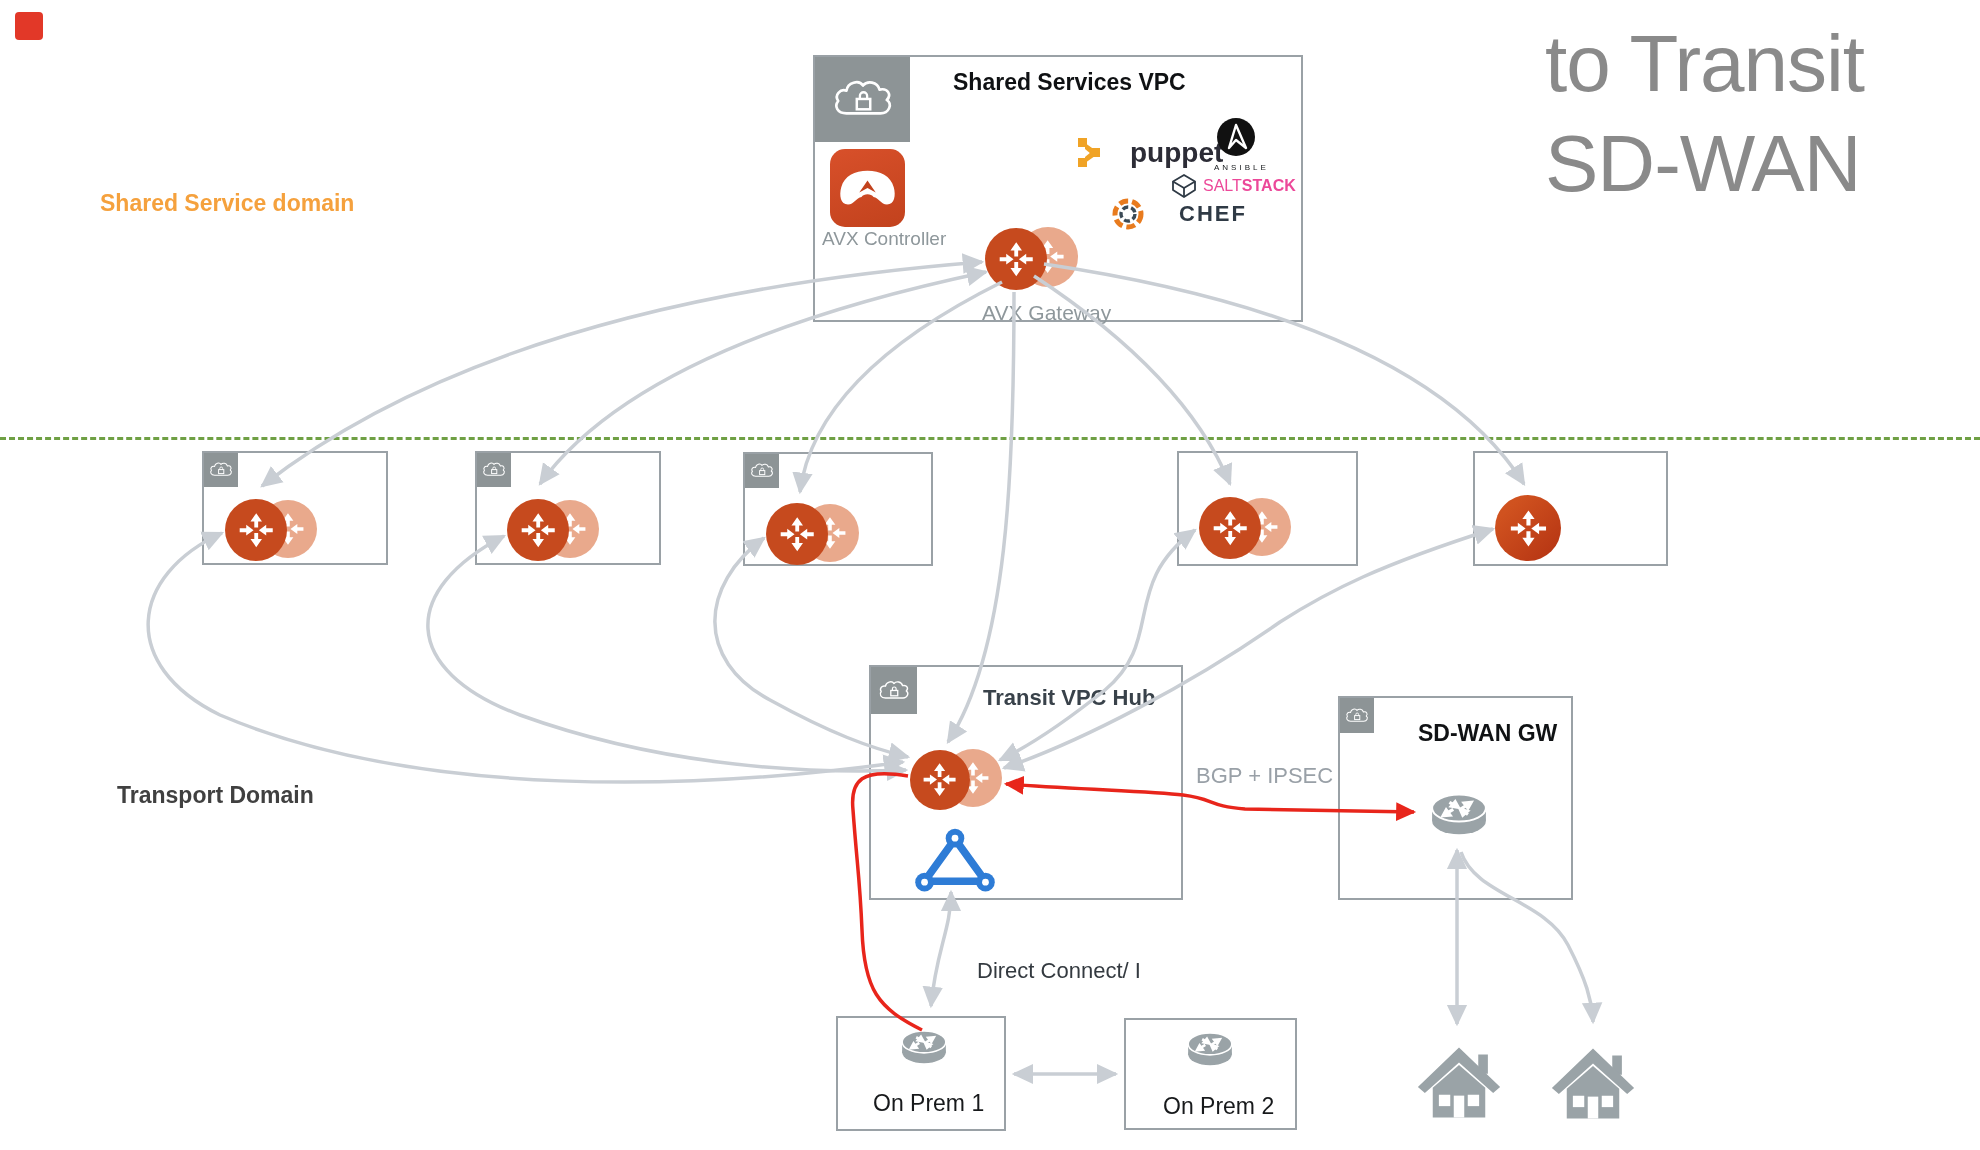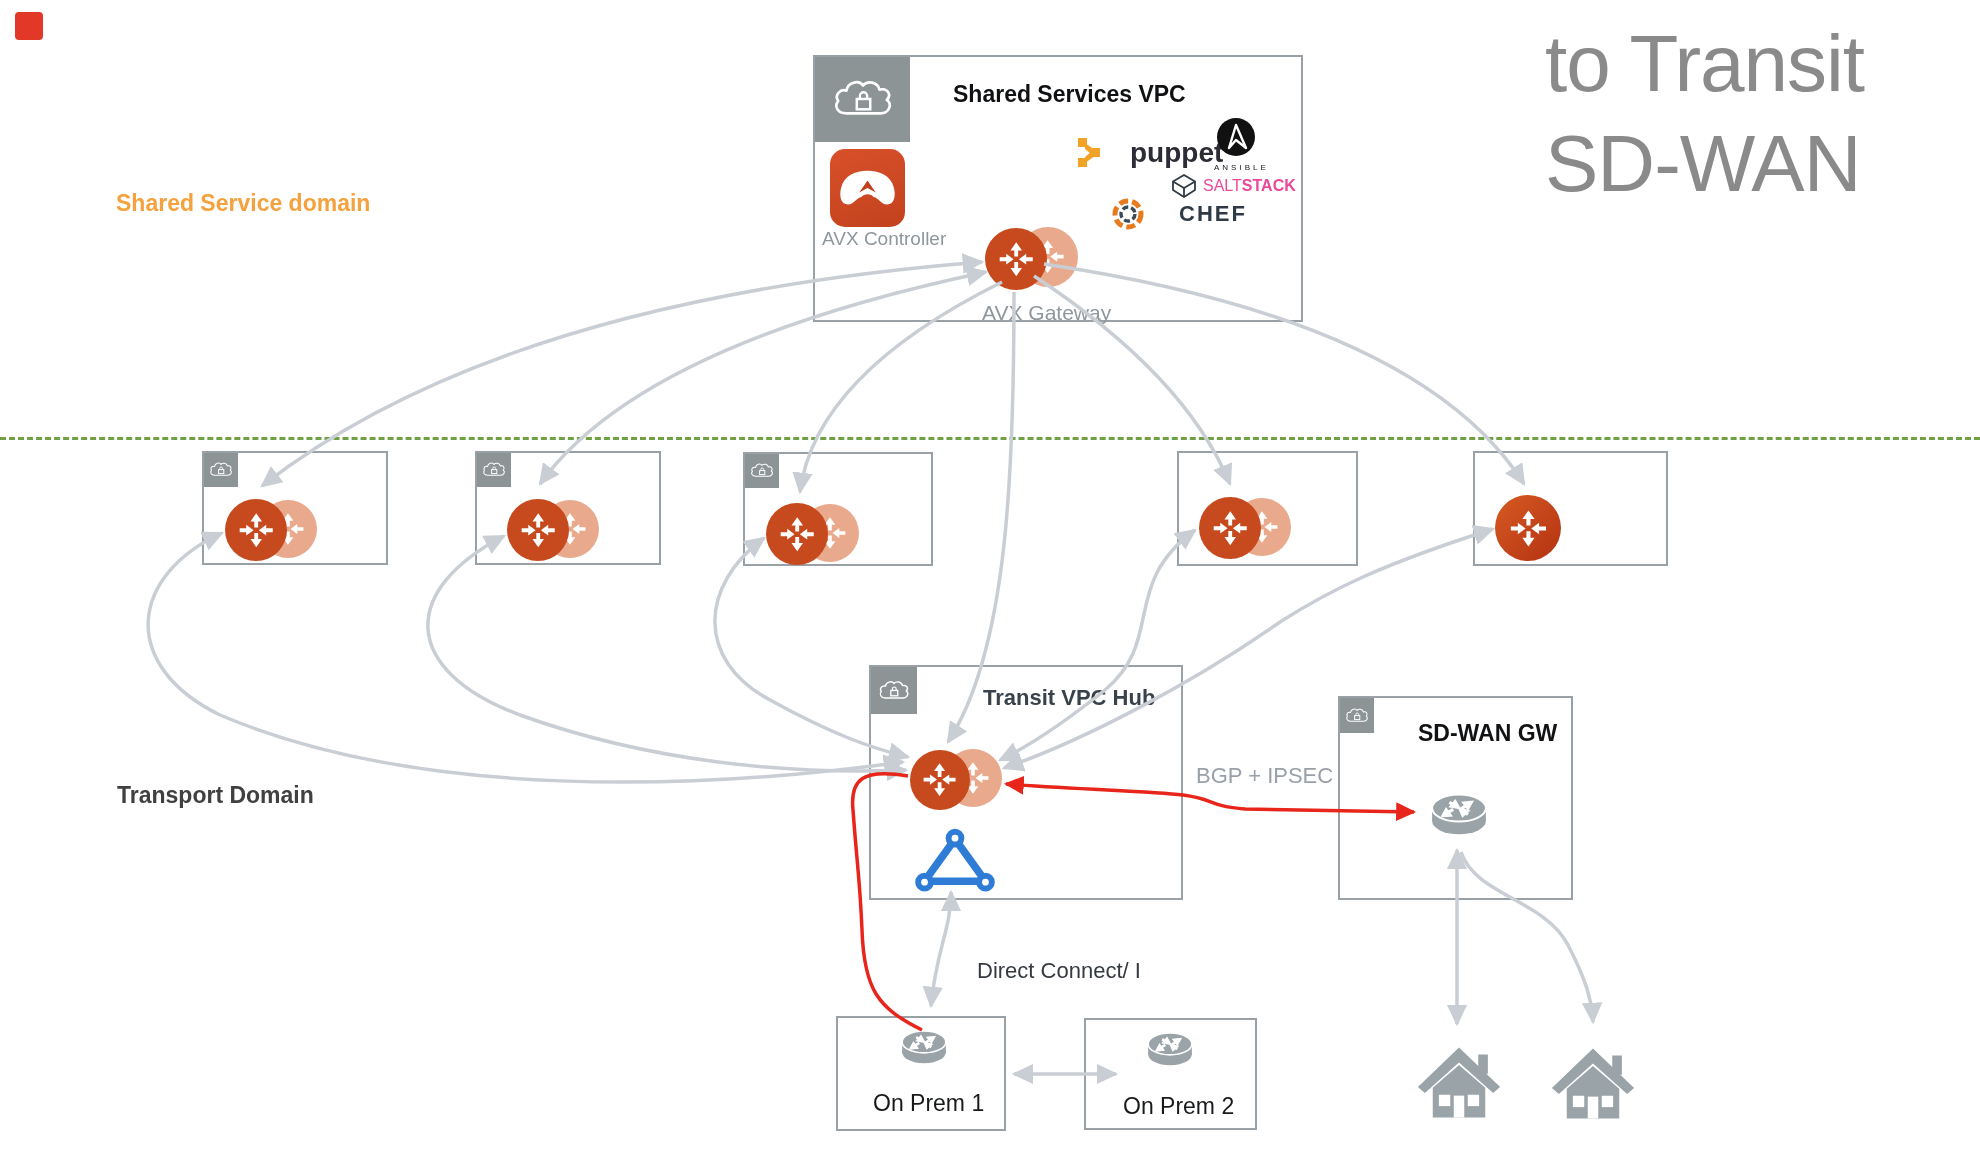--- a/index.html
+++ b/index.html
@@ -84,32 +84,32 @@
     </defs>
   </svg>
 
   <div class="abs" style="left:15px;top:12px;width:28px;height:28px;background:#e23828;border-radius:4px;"></div>
 
   <div class="title">
     <div>to Transit</div>
     <div>SD-WAN</div>
   </div>
 
-  <div class="lbl" style="left:116px;top:190px;color:#f5a13d;font-size:23px;font-weight:700;">Shared Service domain</div>
+  <div class="lbl" style="left:100px;top:190px;color:#f5a13d;font-size:23px;font-weight:700;">Shared Service domain</div>
   <div class="lbl" style="left:117px;top:782px;color:#404040;font-size:23px;font-weight:700;">Transport Domain</div>
 
   <div class="divider"></div>
 
   <div class="box" style="left:813px;top:55px;width:490px;height:267px;z-index:4;">
     <div class="cloudtag" style="width:95px;height:85px;">
       <svg width="62" height="46">
           <use href="#cloudlock"></use>
         </svg>
     </div>
-    <div class="boxtitle" style="left:138px;top:12px;font-size:23px;color:#0f1113;margin-top:12px;">Shared Services VPC</div>
+    <div class="boxtitle" style="left:138px;top:12px;font-size:23px;color:#0f1113;">Shared Services VPC</div>
 
     <div class="abs" style="left:15px;top:92px;width:75px;height:78px;border-radius:15px;background:linear-gradient(160deg,#d8502a,#c2421d);">
       <svg viewBox="0 0 100 100" style="width:100%;height:100%">
         <path fill="#fff" d="M24 72 C14 72 12 60 15 49 C19 34 33 27 50 27 C67 27 81 34 85 49 C88 60 86 72 76 72 C68 72 65 63 58 62 C55 57 45 57 42 62 C35 63 32 72 24 72 Z"></path>
         <path fill="#c2421d" d="M50 40 L61 56 L50 50 L39 56 Z"></path>
       </svg>
     </div>
     <div class="lbl muted" style="left:7px;top:171px;font-size:19px;">AVX Controller</div>
 
     <div class="tool" style="left:262px;top:80px;gap:29px;">
@@ -273,21 +273,21 @@
 
   <div class="lbl" style="left:1196px;top:763px;font-size:22px;color:#99a0a7;font-weight:500;z-index:6;">BGP + IPSEC</div>
   <div class="lbl" style="left:977px;top:958px;font-size:22px;color:#343a40;font-weight:500;">Direct Connect/ I</div>
 
   <div class="box" style="left:836px;top:1016px;width:170px;height:115px;">
     <svg class="abs" style="left:60px;top:2px;color:#9aa3a7;" width="52" height="47" viewBox="0 0 100 90">
         <use href="#router"></use>
       </svg>
     <div class="lbl" style="left:35px;top:72px;font-size:23px;color:#17191b;font-weight:500;">On Prem 1</div>
   </div>
-  <div class="box" style="left:1084px;top:1018px;width:173px;height:112px;">
+  <div class="box" style="left:1124px;top:1018px;width:173px;height:112px;">
     <svg class="abs" style="left:58px;top:2px;color:#9aa3a7;" width="52" height="47" viewBox="0 0 100 90">
         <use href="#router"></use>
       </svg>
     <div class="lbl" style="left:37px;top:73px;font-size:23px;color:#17191b;font-weight:500;">On Prem 2</div>
   </div>
 
   <svg class="abs" style="left:1415px;top:1037px;color:#9aa3a7;" width="88" height="84" viewBox="0 0 100 96">
       <use href="#house"></use>
     </svg>
   <svg class="abs" style="left:1549px;top:1038px;color:#9aa3a7;" width="88" height="84" viewBox="0 0 100 96">

